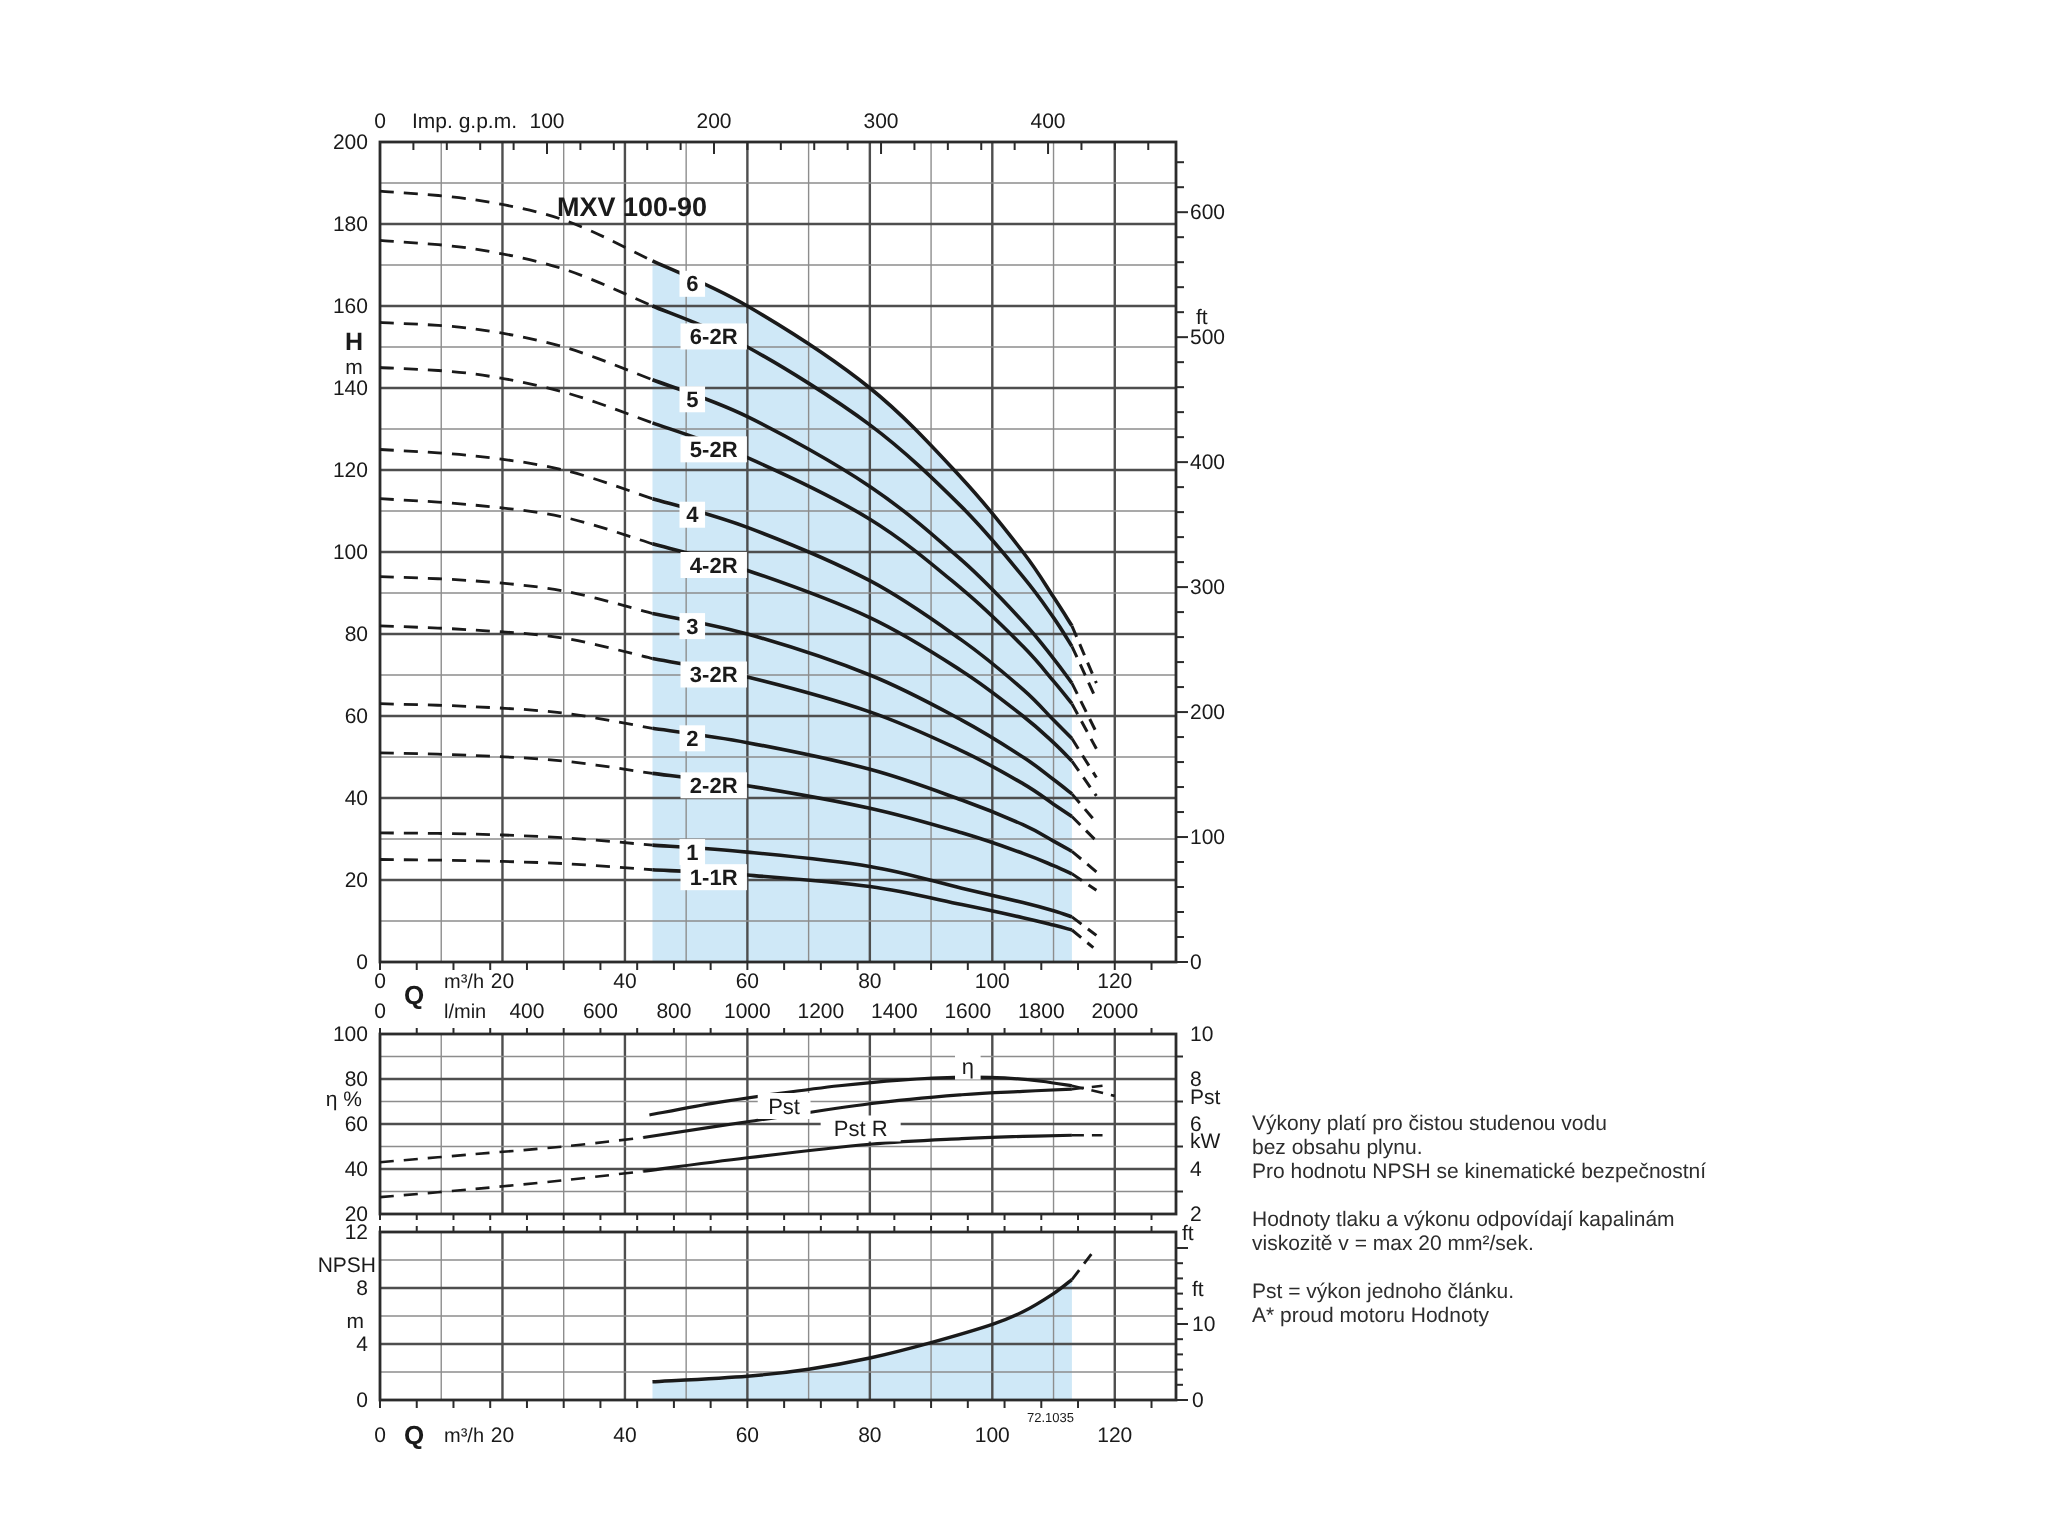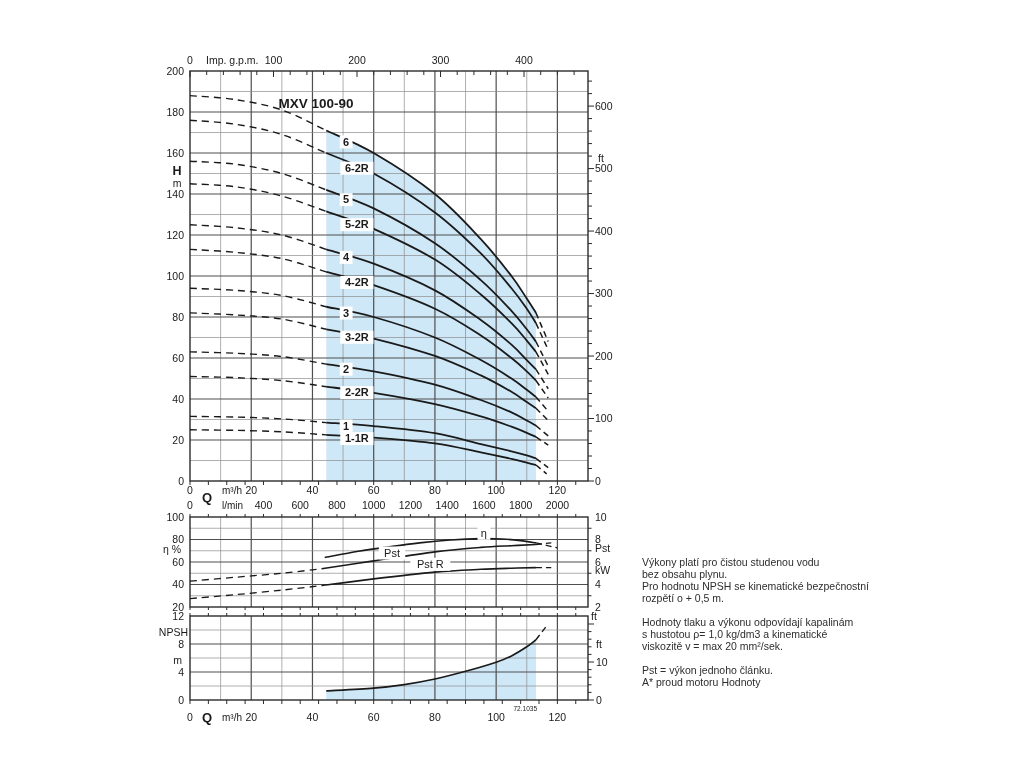--- a/index.html
+++ b/index.html
@@ -1,20 +1,20 @@
 <!DOCTYPE html>
 <html><head>
 <meta charset="utf-8">
 <style>
   html,body{margin:0;padding:0;background:#fff;}
   .page{position:relative;width:1024px;height:768px;background:#ffffff;overflow:hidden;
         font-family:"Liberation Sans", sans-serif;}
   svg{position:absolute;left:0;top:0;}
   svg text{font-family:"Liberation Sans", sans-serif;fill:#1a1a1a;}
-  .notes{position:absolute;left:642px;top:556px;width:360px;color:#2d2d2d;
+  .notes{position:absolute;left:626px;top:556px;width:360px;color:#2d2d2d;
          font-size:10.5px;line-height:12px;}
   .notes .para{margin:0 0 12px 0;}
   .notes .line{white-space:nowrap;}
 </style>
 </head>
 <body>
 
 <div class="page">
 
   <svg id="chart-svg" width="1024" height="768" viewBox="0 0 1024 768">
@@ -438,25 +438,23 @@
     <text x="207" y="722" text-anchor="middle" font-size="13" font-weight="bold">Q</text>
     <text x="222" y="721" font-size="10">m³/h</text>
     <text x="537" y="711" text-anchor="end" font-size="6.5">72.1035</text>
   </svg>
 
   <div class="notes" id="notes">
       <div class="para">
         <div class="line">Výkony platí pro čistou studenou vodu</div>
         <div class="line">bez obsahu plynu.</div>
         <div class="line">Pro hodnotu NPSH se kinematické bezpečnostní</div>
-        <div class="line">rozpětí o + 0,5 m.</div>
       </div>
       <div class="para">
         <div class="line">Hodnoty tlaku a výkonu odpovídají kapalinám</div>
-        <div class="line">s hustotou ρ= 1,0 kg/dm3 a kinematické</div>
         <div class="line">viskozitě v = max 20 mm²/sek.</div>
       </div>
       <div class="para">
         <div class="line">Pst = výkon jednoho článku.</div>
         <div class="line">A* proud motoru Hodnoty</div>
       </div>
     </div>
 </div>
 
 </body></html>

